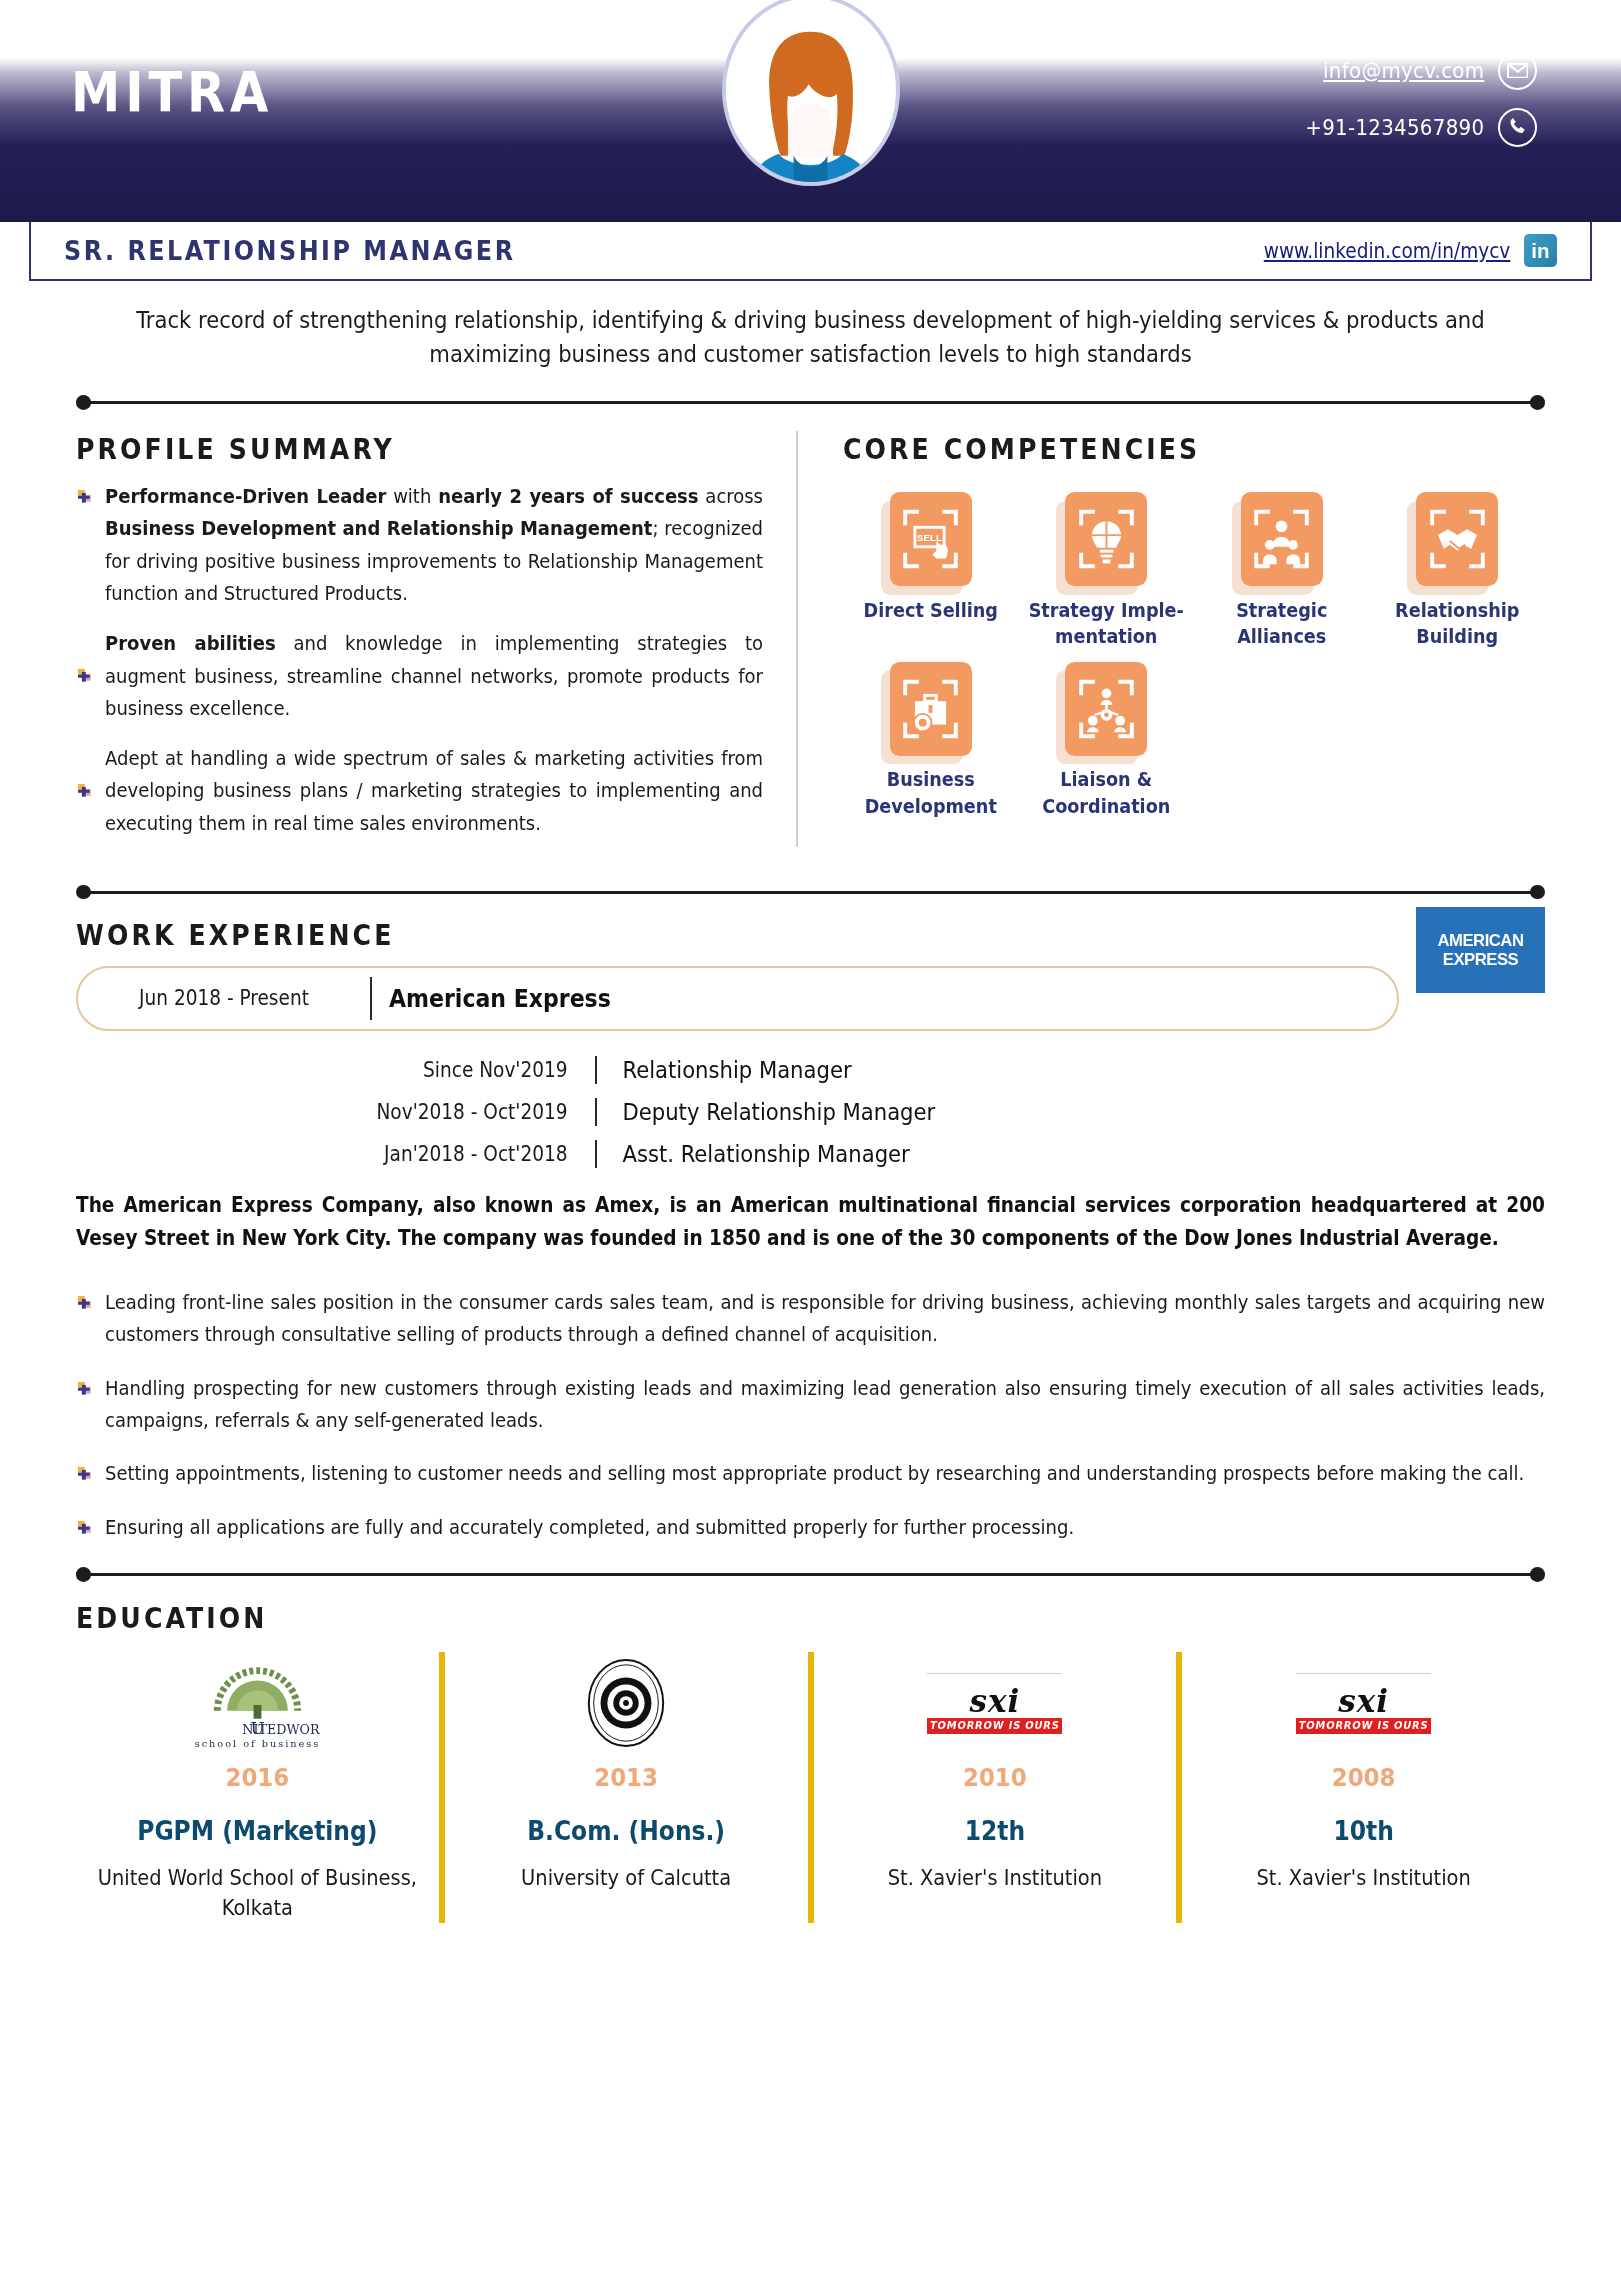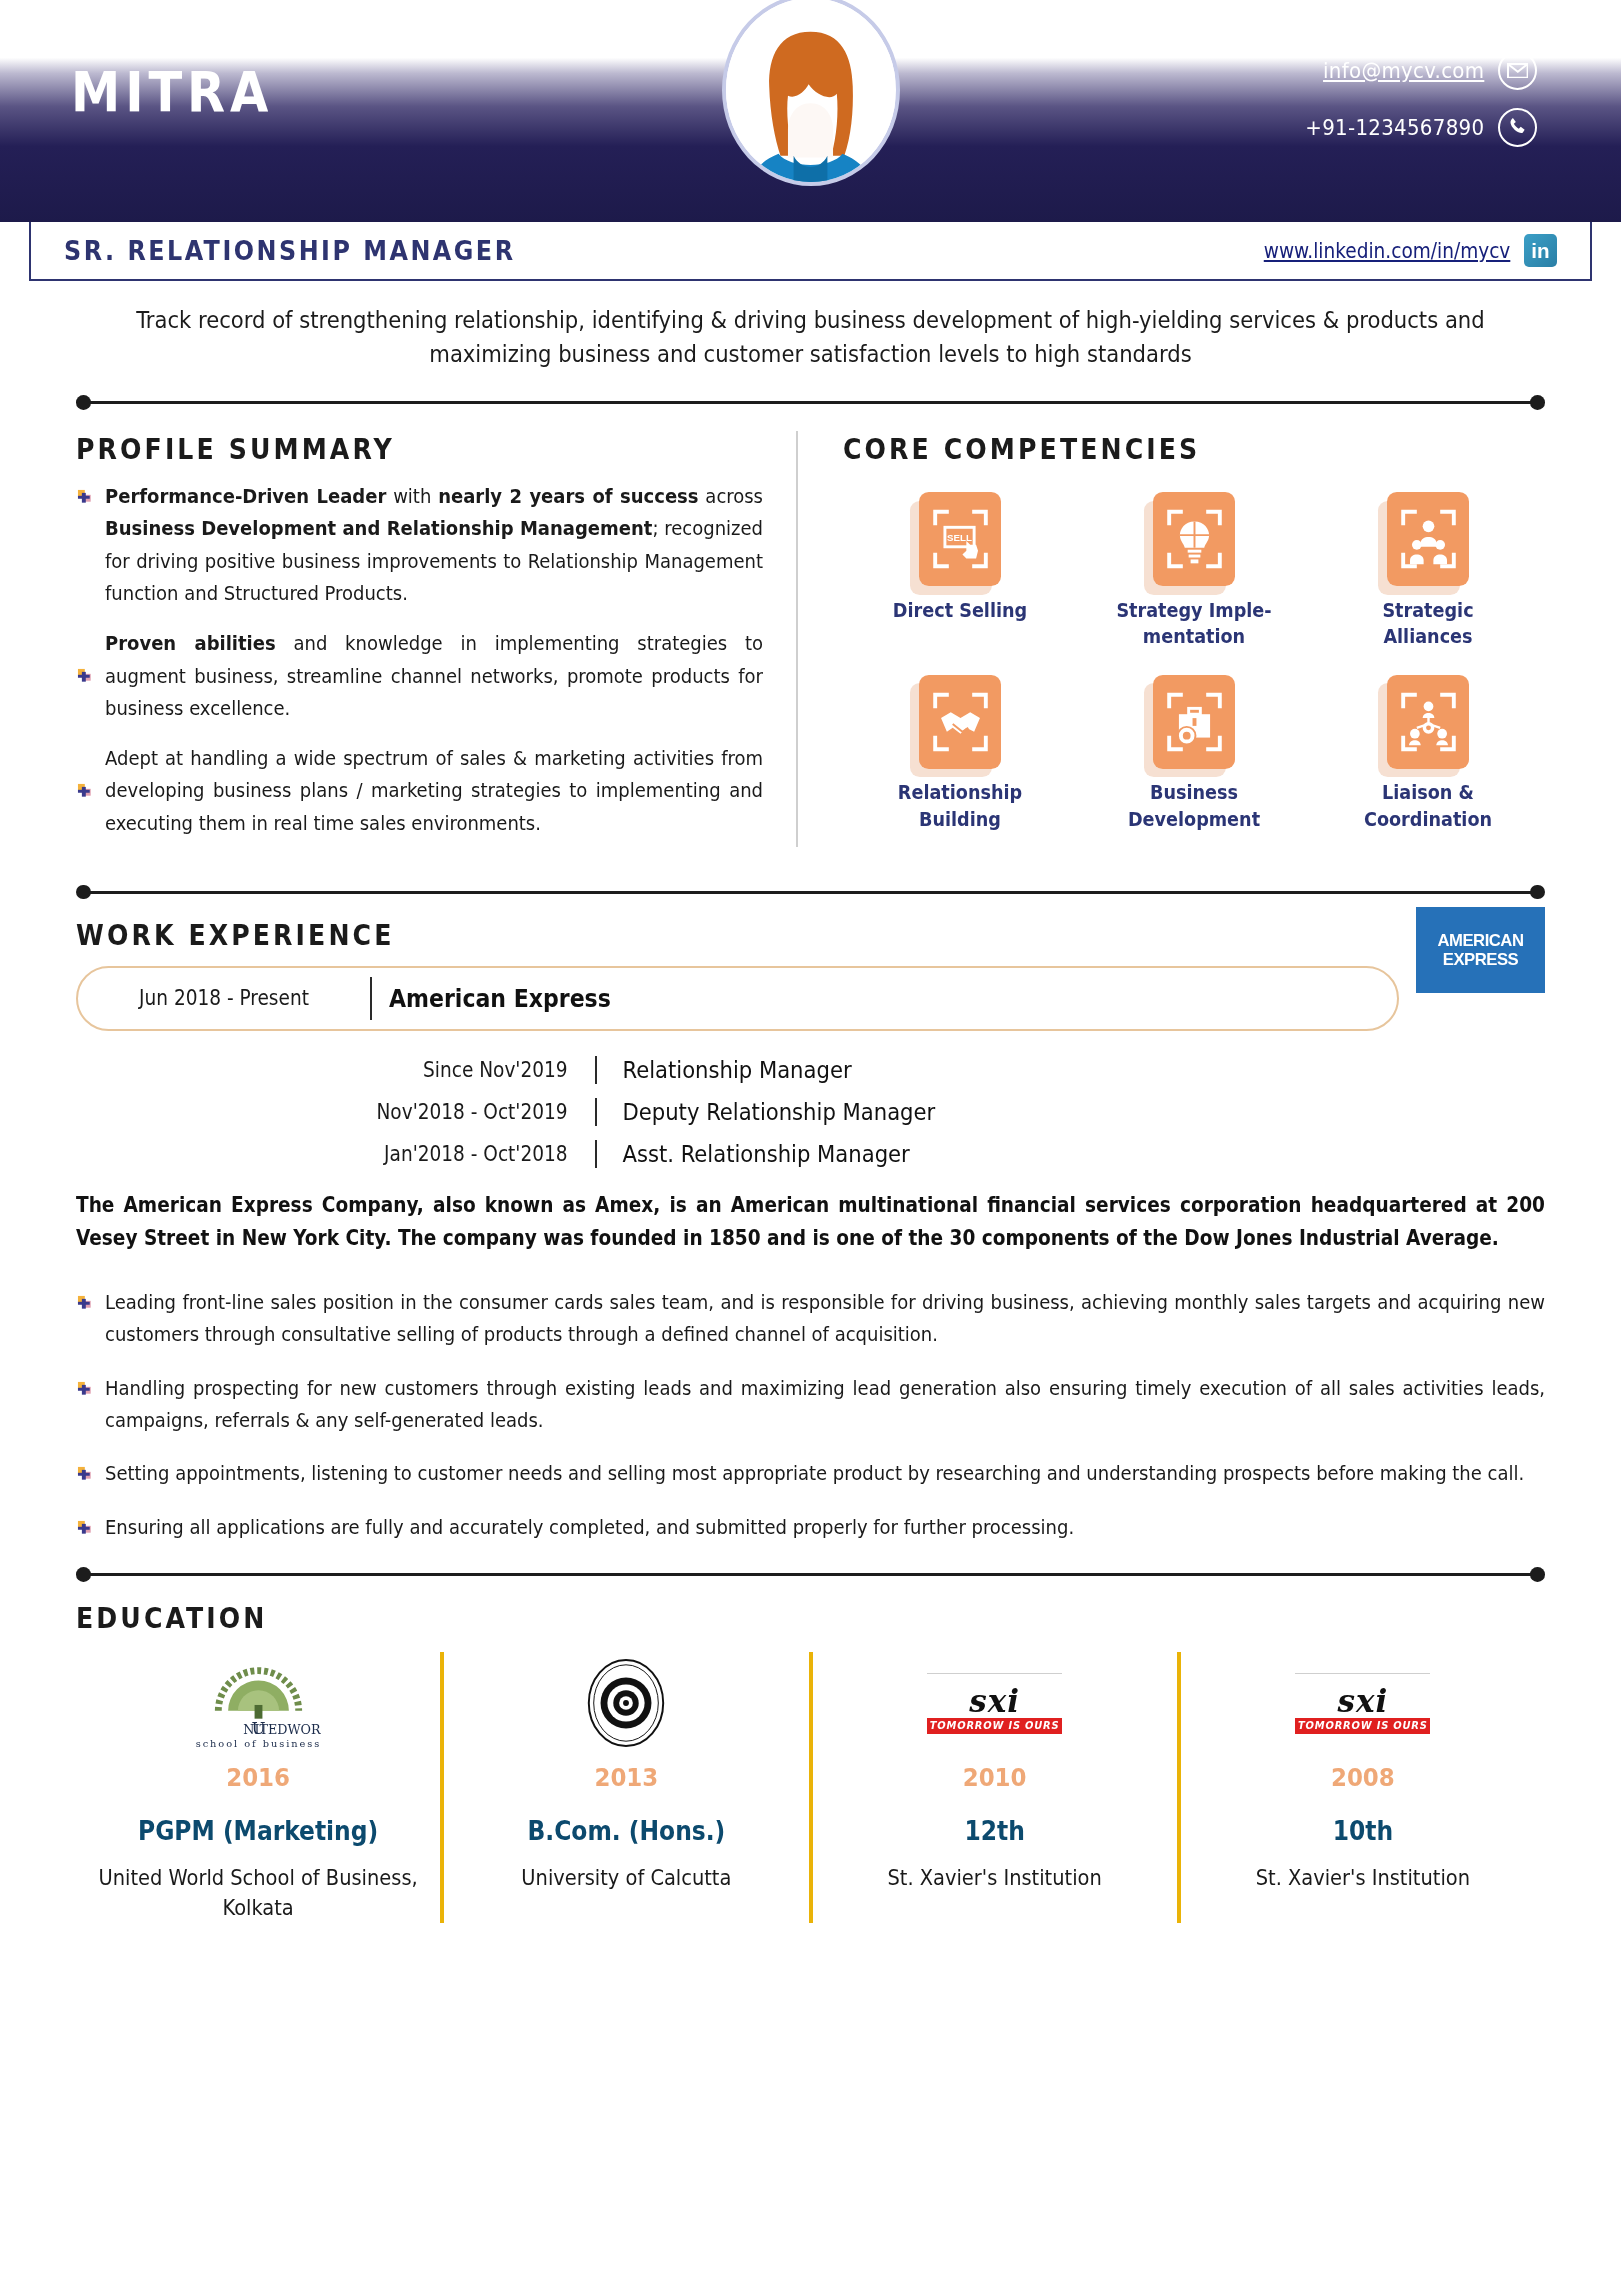--- a/index.html
+++ b/index.html
@@ -197,22 +197,22 @@
     line-height: 1.62;
     color: #1a1a1a;
     text-align: justify;
   }
   .bl-text b { font-weight: 700; }
   li.mid .bl-icon { align-self: center; padding-top: 0; }
 
   
   .comp-grid {
     display: grid;
-    grid-template-columns: repeat(3, 1fr);
-    row-gap: 24px;
+    grid-template-columns: repeat(4, 1fr);
+    row-gap: 11px;
     margin-top: 25.5px;
   }
   .comp-cell { text-align: center; }
   .comp-tile {
     position: relative;
     width: 82px; height: 94px;
     margin: 0 auto 11.8px auto;
   }
   .comp-tile .shadow {
     position: absolute;
@@ -308,21 +308,21 @@
   
   .edu-grid {
     display: flex;
     margin: 17.6px 76px 0 76px;
   }
   .edu-cell {
     flex: 1;
     text-align: center;
     padding: 0 17.6px;
   }
-  .edu-cell + .edu-cell { border-left: 4px solid #eab308; }
+  .edu-cell + .edu-cell { border-left: 6px solid #eab308; }
   .edu-logo {
     height: 102px;
     display: flex; align-items: center; justify-content: center;
     margin-bottom: 7.8px;
   }
   .edu-year {
     color: #efa877;
     font-size: 25.5px;
     font-weight: 700;
     margin-bottom: 23.5px;

